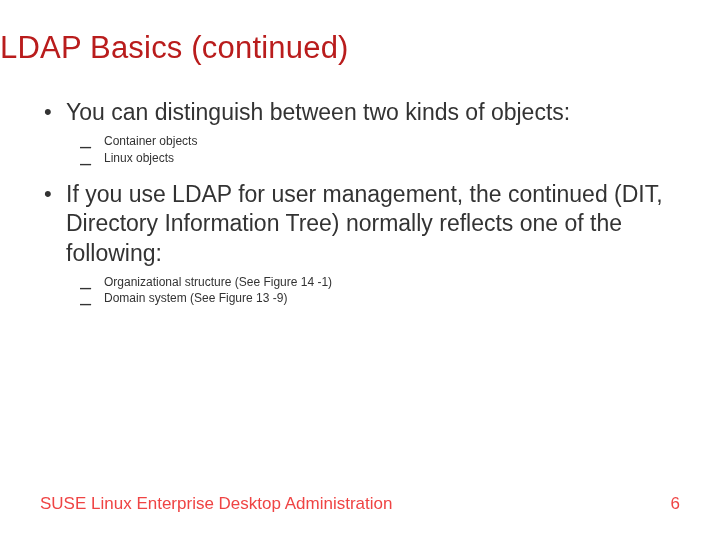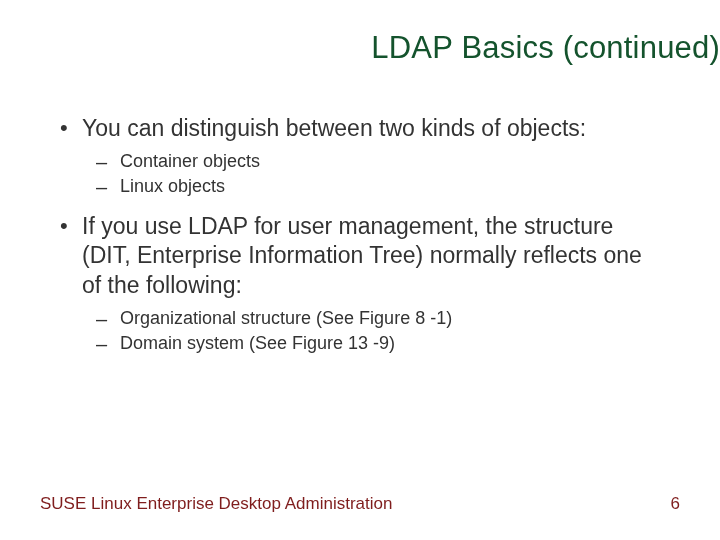--- a/index.html
+++ b/index.html
@@ -11,35 +11,35 @@
     font-family: Arial, Helvetica, sans-serif;
     color: #333;
   }
   .slide {
     position: relative;
     width: 720px;
     height: 540px;
     box-sizing: border-box;
   }
   .title {
-    text-align: right;
+    text-align: left;
     font-size: 31px;
-    color: #14532d;
+    color: #b91c1c;
     padding-top: 30px;
     padding-bottom: 10px;
     font-weight: normal;
     letter-spacing: 0.2px;
   }
   .content {
     padding: 22px 40px 0 40px;
   }
   ul.level1 {
     list-style: none;
     padding: 0;
-    margin: 16px;
+    margin: 0;
   }
   ul.level1 > li {
     position: relative;
     padding-left: 26px;
     font-size: 23px;
     line-height: 1.28;
     color: #333;
     margin-bottom: 6px;
   }
   ul.level1 > li::before {
@@ -52,42 +52,42 @@
   }
   ul.level2 {
     list-style: none;
     padding: 0;
     margin: 6px 0 14px 0;
   }
   ul.level2 > li {
     position: relative;
     padding-left: 28px;
     margin-left: 10px;
-    font-size: 18px;
+    font-size: 12px;
     line-height: 1.35;
     color: #333;
   }
   ul.level2 > li::before {
     content: "–";
     position: absolute;
     left: 4px;
     top: 0;
     font-size: 20px;
     color: #333;
   }
   .footer {
     position: absolute;
     bottom: 26px;
     left: 40px;
     right: 40px;
     display: flex;
     justify-content: space-between;
     align-items: baseline;
     font-size: 17px;
-    color: #7f1d1d;
+    color: #ef4444;
   }
 </style>
 </head>
 <body>
 
 <div class="slide">
 
   <div class="title">LDAP Basics (continued)</div>
 
   <div class="content">
@@ -99,24 +99,24 @@
           <li>
             <span>Container objects</span>
           </li>
           <li>
             <span>Linux objects</span>
           </li>
         </ul>
       </li>
 
       <li>
-        <span>If you use LDAP for user management, the structure (DIT, Enterprise Information Tree) normally reflects one of the following:</span>
+        <span>If you use LDAP for user management, the continued (DIT, Directory Information Tree) normally reflects one of the following:</span>
         <ul class="level2">
           <li>
-            <span>Organizational structure (See Figure 8 -1)</span>
+            <span>Organizational structure (See Figure 14 -1)</span>
           </li>
           <li>
             <span>Domain system (See Figure 13 -9)</span>
           </li>
         </ul>
       </li>
 
     </ul>
   </div>
 

